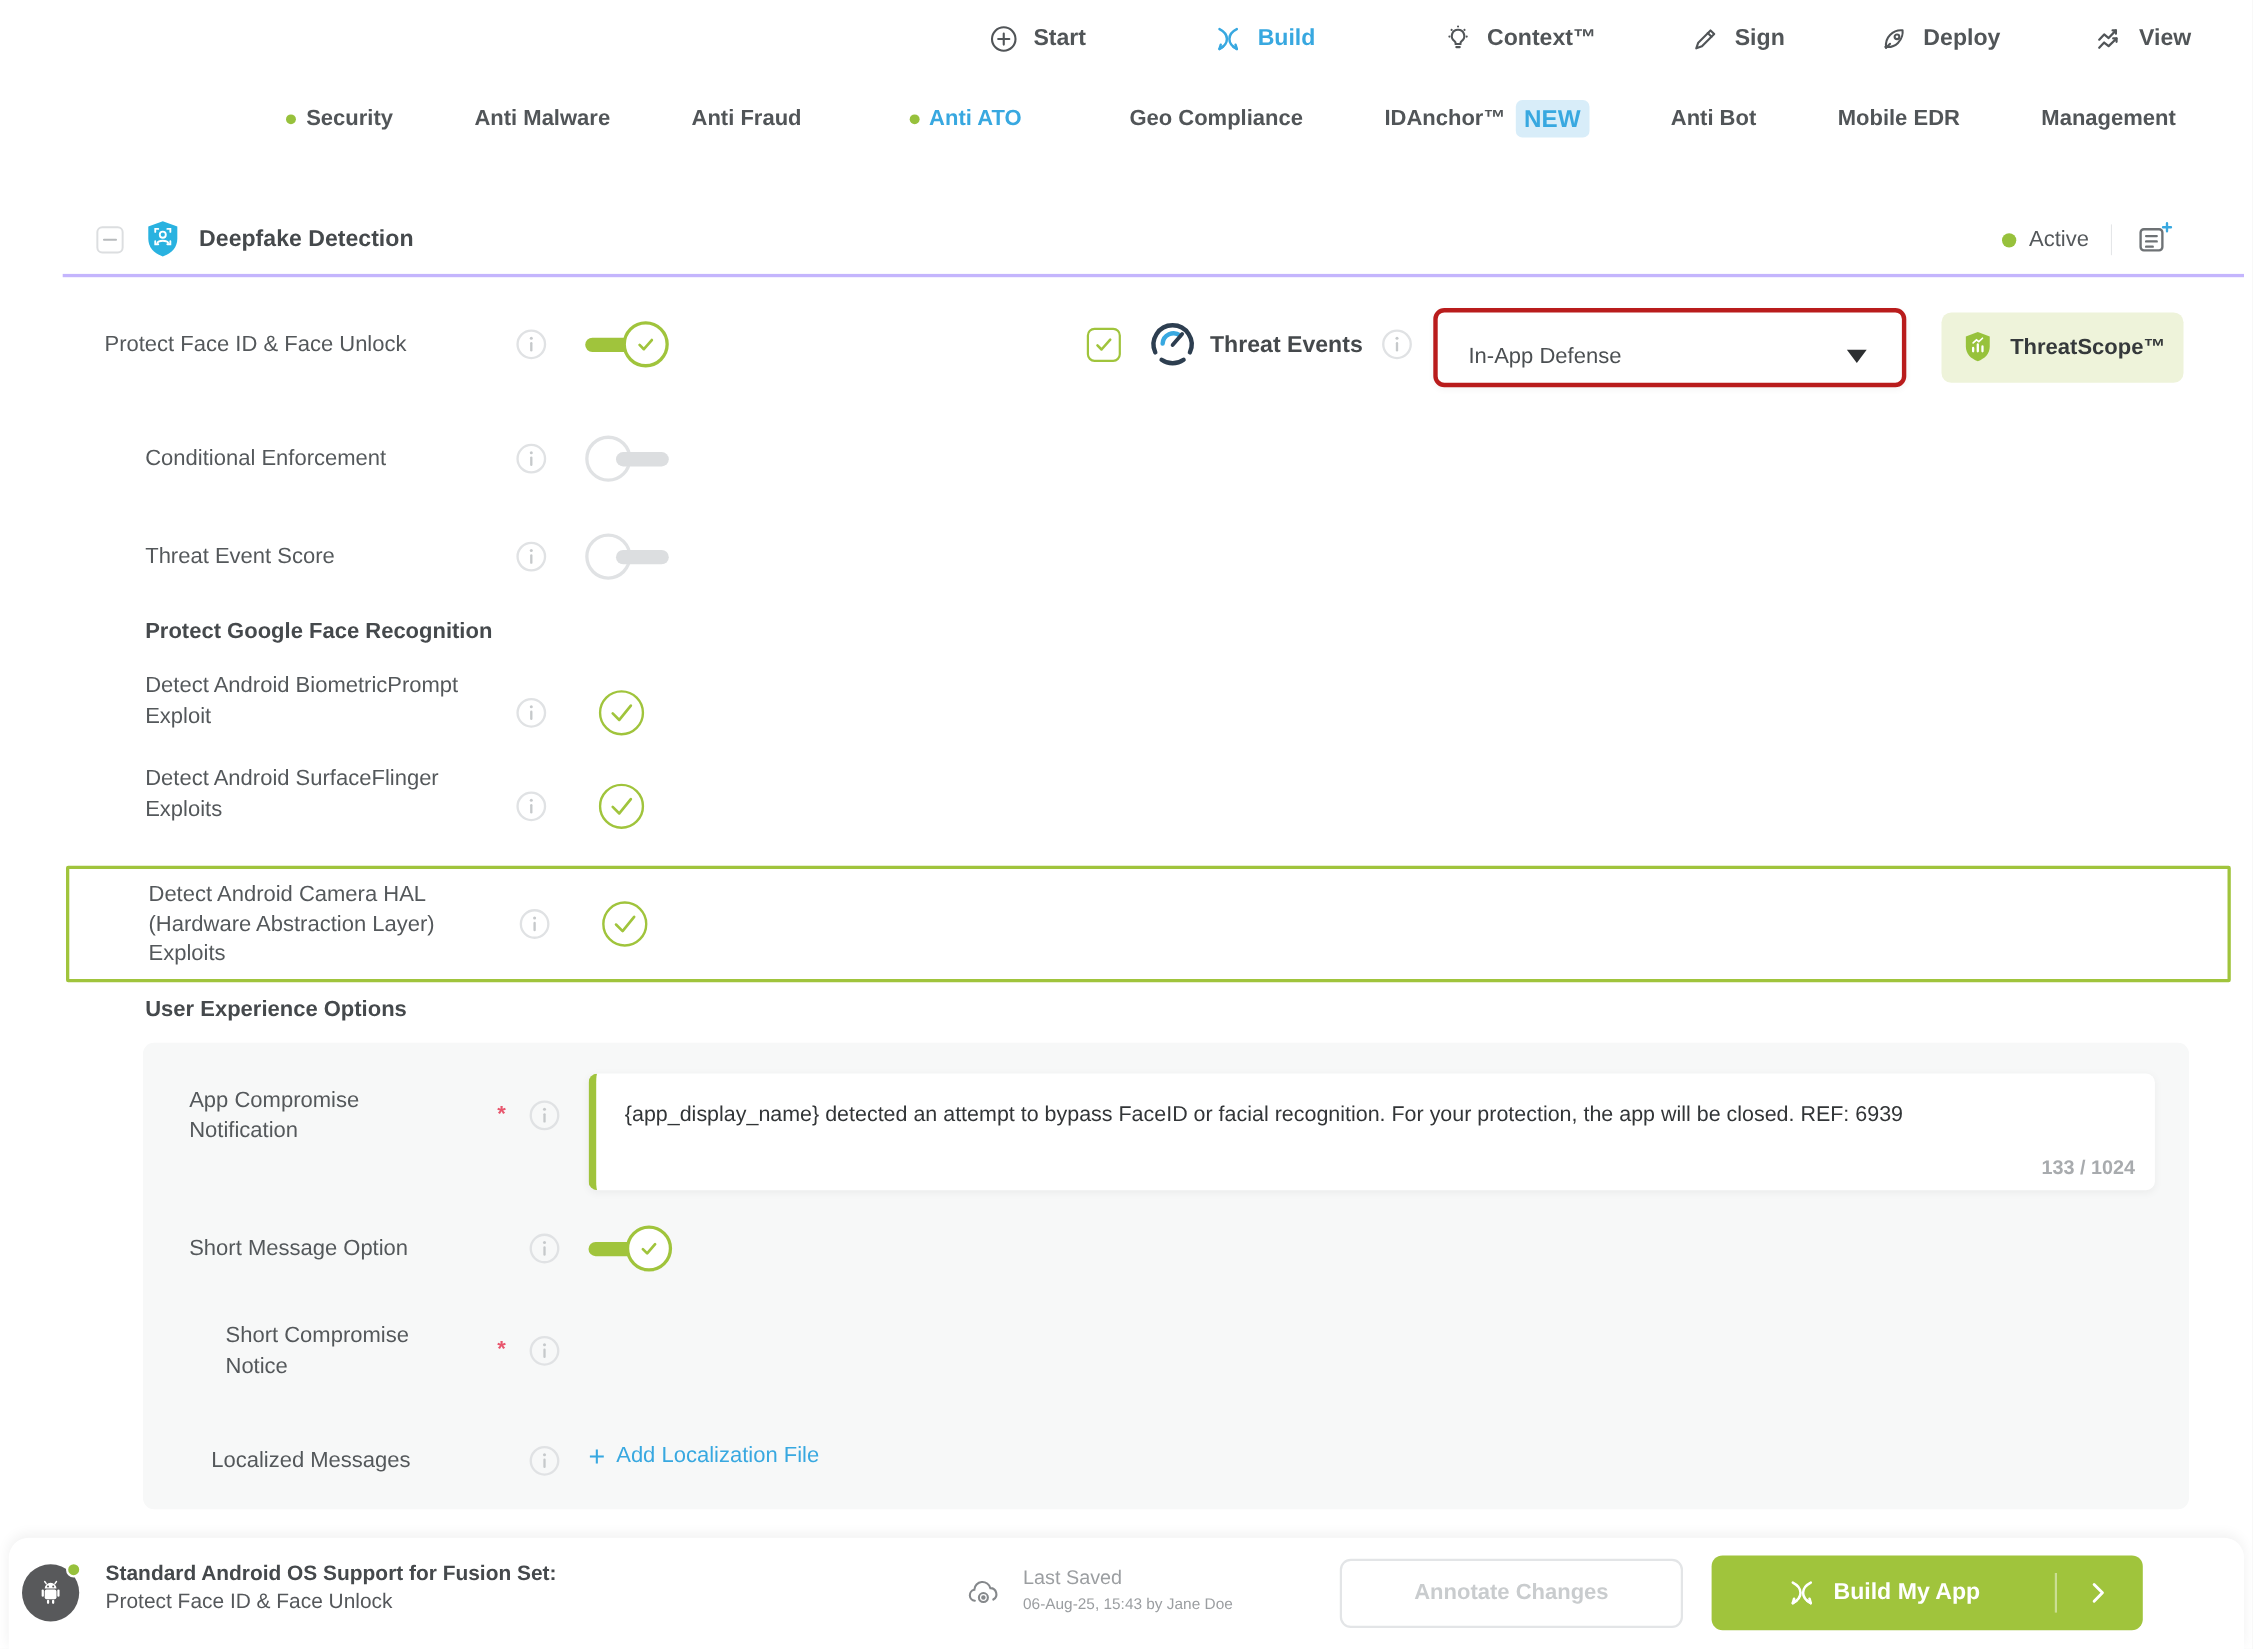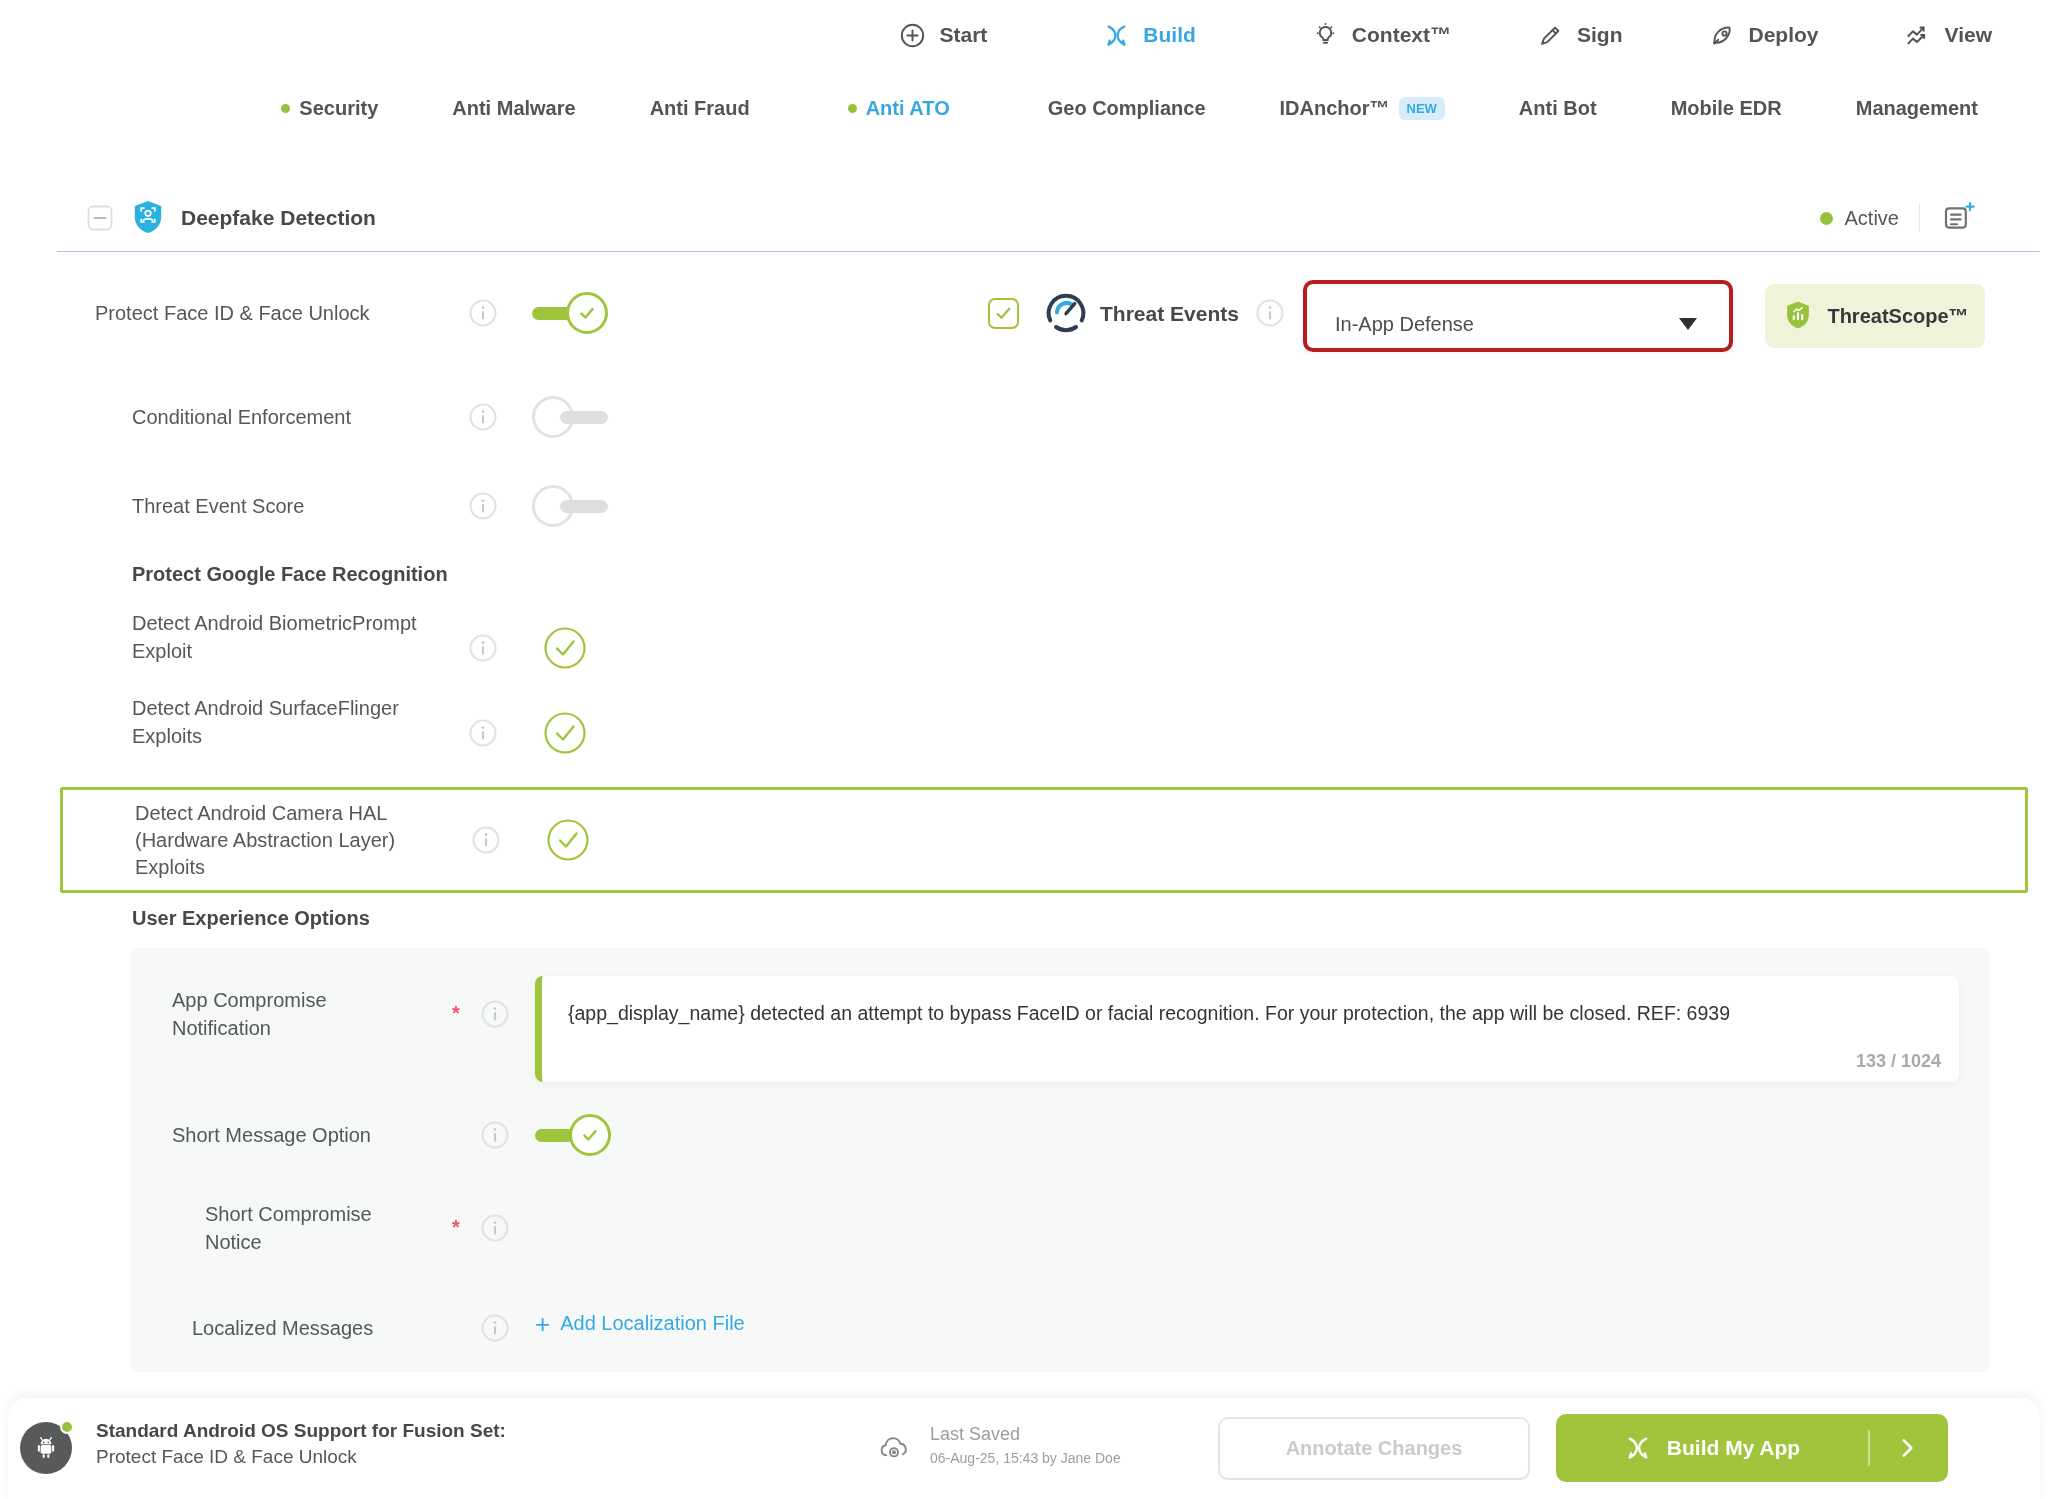--- a/index.html
+++ b/index.html
@@ -13,26 +13,26 @@
     display:flex; justify-content:flex-end; align-items:center; gap:86px; padding-right:56px; }
   .topnav-item { display:flex; align-items:center; gap:13px; font-size:21px; font-weight:700; color:#515558; cursor:pointer; }
   .topnav-item svg { width:27px; height:27px; }
   .topnav-item.active { background:#fff; border-radius:40px; padding:15px 30px; color:#38a8e0; }
   
   .subnav { position:absolute; top:78px; right:70px; height:60px;
     display:flex; align-items:center; gap:74px; }
   .subnav-item { display:flex; align-items:center; gap:9px; font-size:20px; font-weight:700; color:#515558; cursor:pointer; white-space:nowrap; }
   .subnav-item.active { background:#fff; border-radius:32px; padding:13px 24px; color:#38a8e0; }
   .gdot { width:9px; height:9px; border-radius:50%; background:#97c13c; display:inline-block; }
-  .new-badge { background:#d8edf9; color:#38a8e0; font-size:13px; font-weight:700;
+  .new-badge { background:#d8edf9; color:#38a8e0; font-size:22px; font-weight:700;
     border-radius:6px; padding:4px 8px; }
   
   .card { position:absolute; left:57px; top:184px; width:1983px; height:1204px;
     background:#fff; border-radius:14px; }
-  .card-h { position:absolute; left:0; top:0; right:0; height:68px; border-bottom:1px solid #c4b5fd; }
+  .card-h { position:absolute; left:0; top:0; right:0; height:68px; border-bottom:3px solid #c4b5fd; }
   .collapse-btn { position:absolute; left:30px; top:21px; width:26px; height:26px; cursor:pointer; }
   .module-shield { position:absolute; left:72px; top:15px; width:38px; height:38px; }
   .card-title { position:absolute; left:124px; top:22px; font-size:21px; font-weight:700; color:#45494c; }
   .card-h-right { position:absolute; right:64px; top:16px; display:flex; align-items:center; }
   .status-dot { width:13px; height:13px; border-radius:50%; background:#97c13c; margin-right:12px; }
   .status-txt { font-size:20px; color:#54585b; }
   .vdiv { width:1px; height:28px; background:#e4e6e8; margin:0 20px; }
   
   .lbl { position:absolute; font-size:20px; color:#54585b; line-height:27px; }
   .blbl { position:absolute; font-size:20px; font-weight:700; color:#45494c; line-height:27px; }

